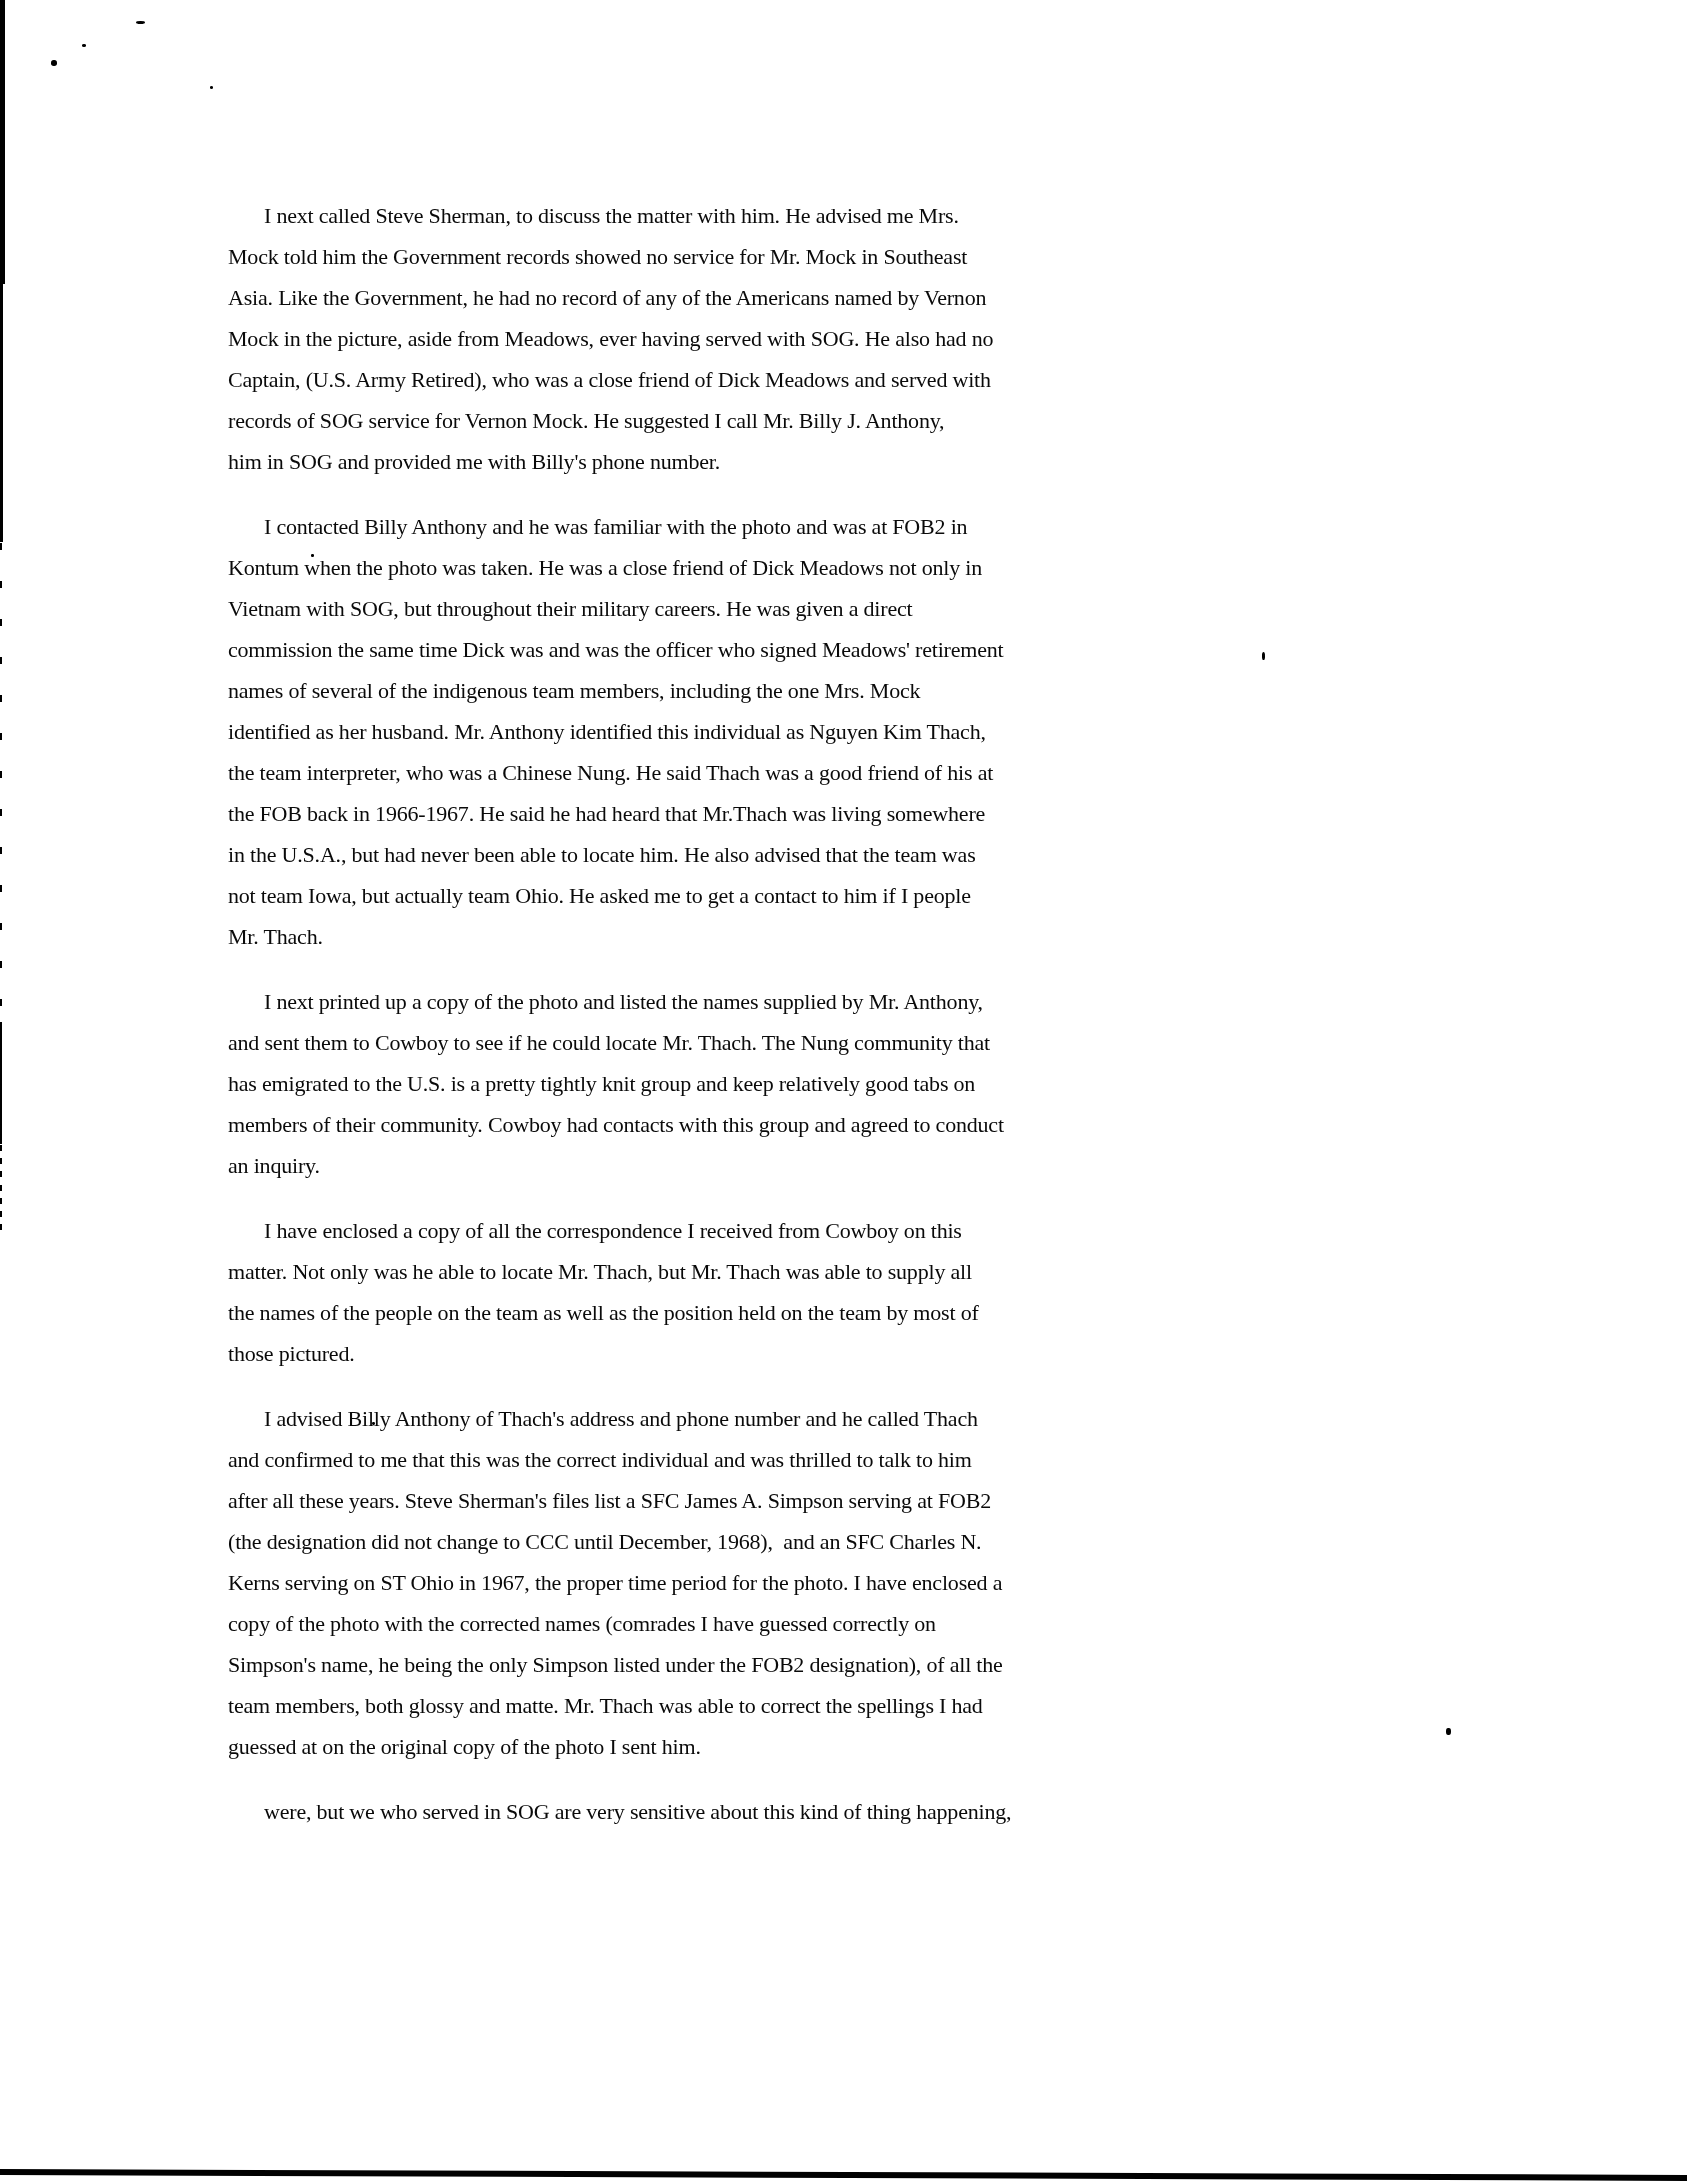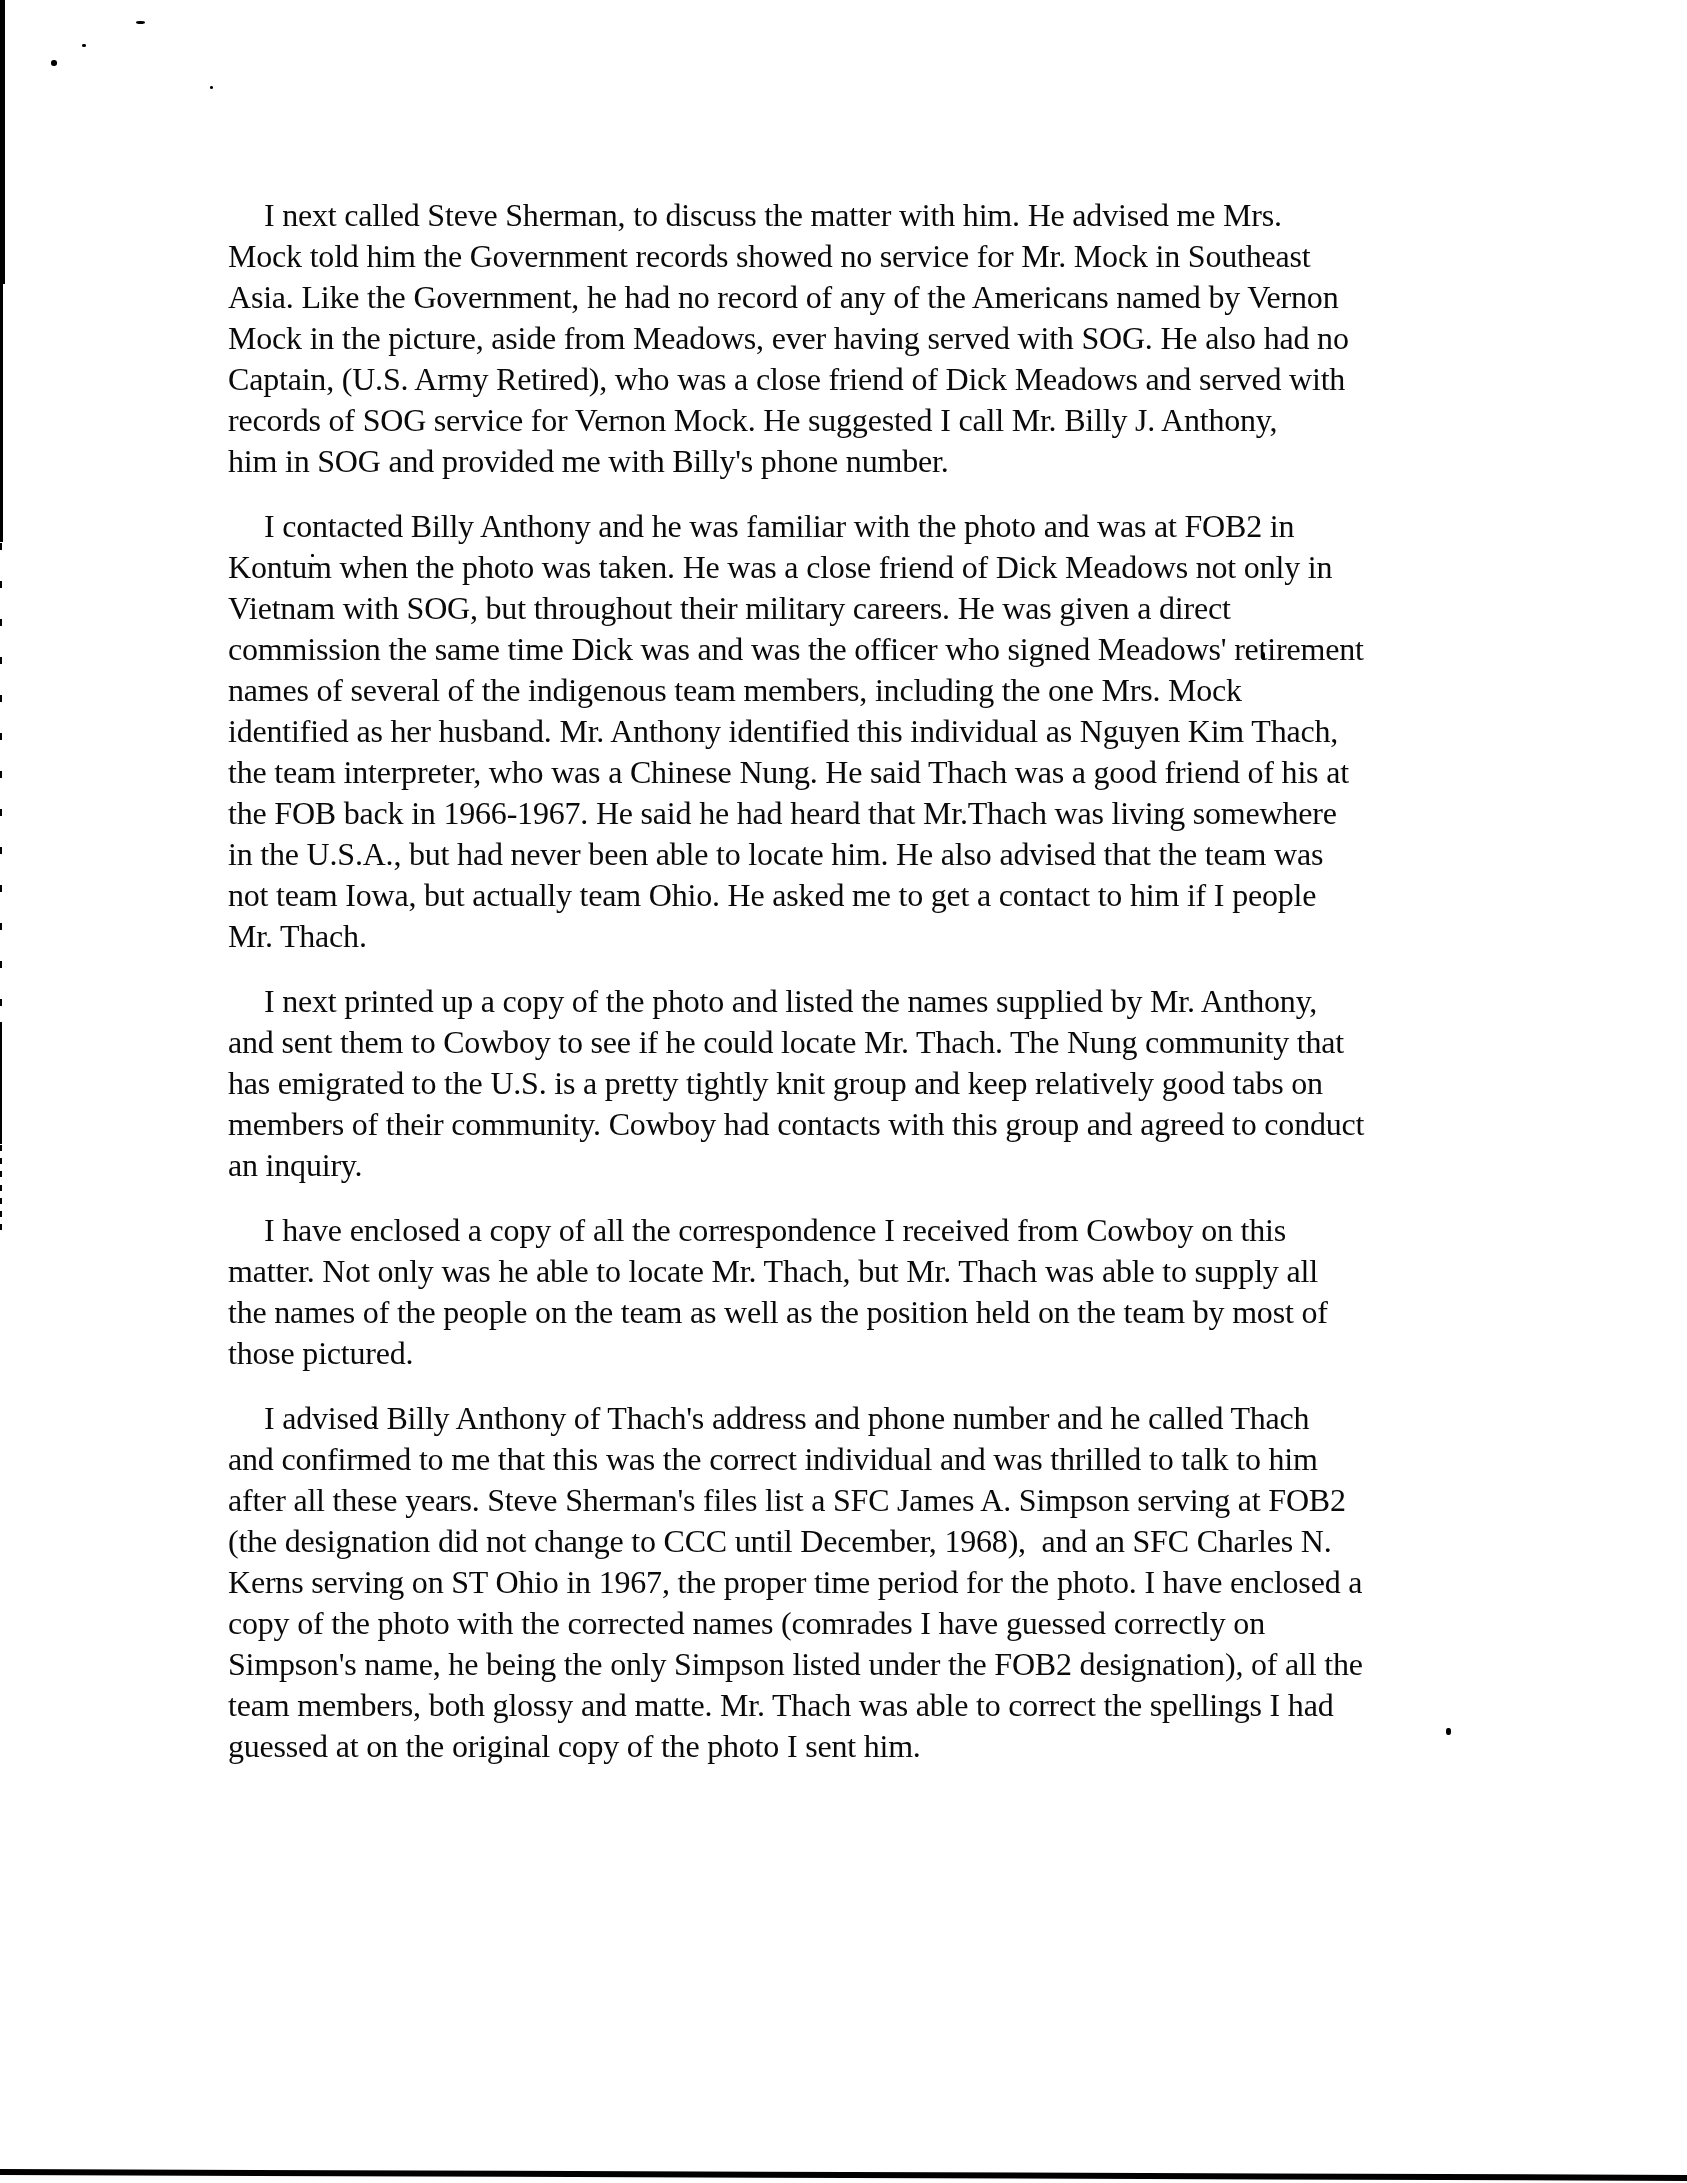--- a/index.html
+++ b/index.html
@@ -19,21 +19,21 @@
   #text-block {
     position: absolute;
     left: 228px;
     top: 195px;
     width: 1231px;
   }
   .para {
     margin: 0 0 24px 0;
   }
   .line {
-    font-size: 32px;
+    font-size: 22px;
     line-height: 41px;
     white-space: pre;
     letter-spacing: -0.2px;
   }
   .para .line:first-child {
     padding-left: 36px;
   }
   
   .artifact {
     position: absolute;
@@ -105,20 +105,21 @@
       <div class="line">after all these years. Steve Sherman's files list a SFC James A. Simpson serving at FOB2</div>
       <div class="line">(the designation did not change to CCC until December, 1968),  and an SFC Charles N.</div>
       <div class="line">Kerns serving on ST Ohio in 1967, the proper time period for the photo. I have enclosed a</div>
       <div class="line">copy of the photo with the corrected names (comrades I have guessed correctly on</div>
       <div class="line">Simpson's name, he being the only Simpson listed under the FOB2 designation), of all the</div>
       <div class="line">team members, both glossy and matte. Mr. Thach was able to correct the spellings I had</div>
       <div class="line">guessed at on the original copy of the photo I sent him.</div>
     </div>
 
     <div class="para">
+      <div class="line">were, but we who served in SOG are very sensitive about this kind of thing happening,</div>
     </div>
 
   </div>
 
   <div class="artifact" id="edge-seg1"></div>
   <div class="artifact" id="edge-seg2"></div>
   <div class="artifact" id="edge-seg3"></div>
   <div class="artifact" id="edge-seg4"></div>
   <div class="artifact" id="edge-seg5"></div>
   <div class="artifact" id="bottom-bar"></div>

